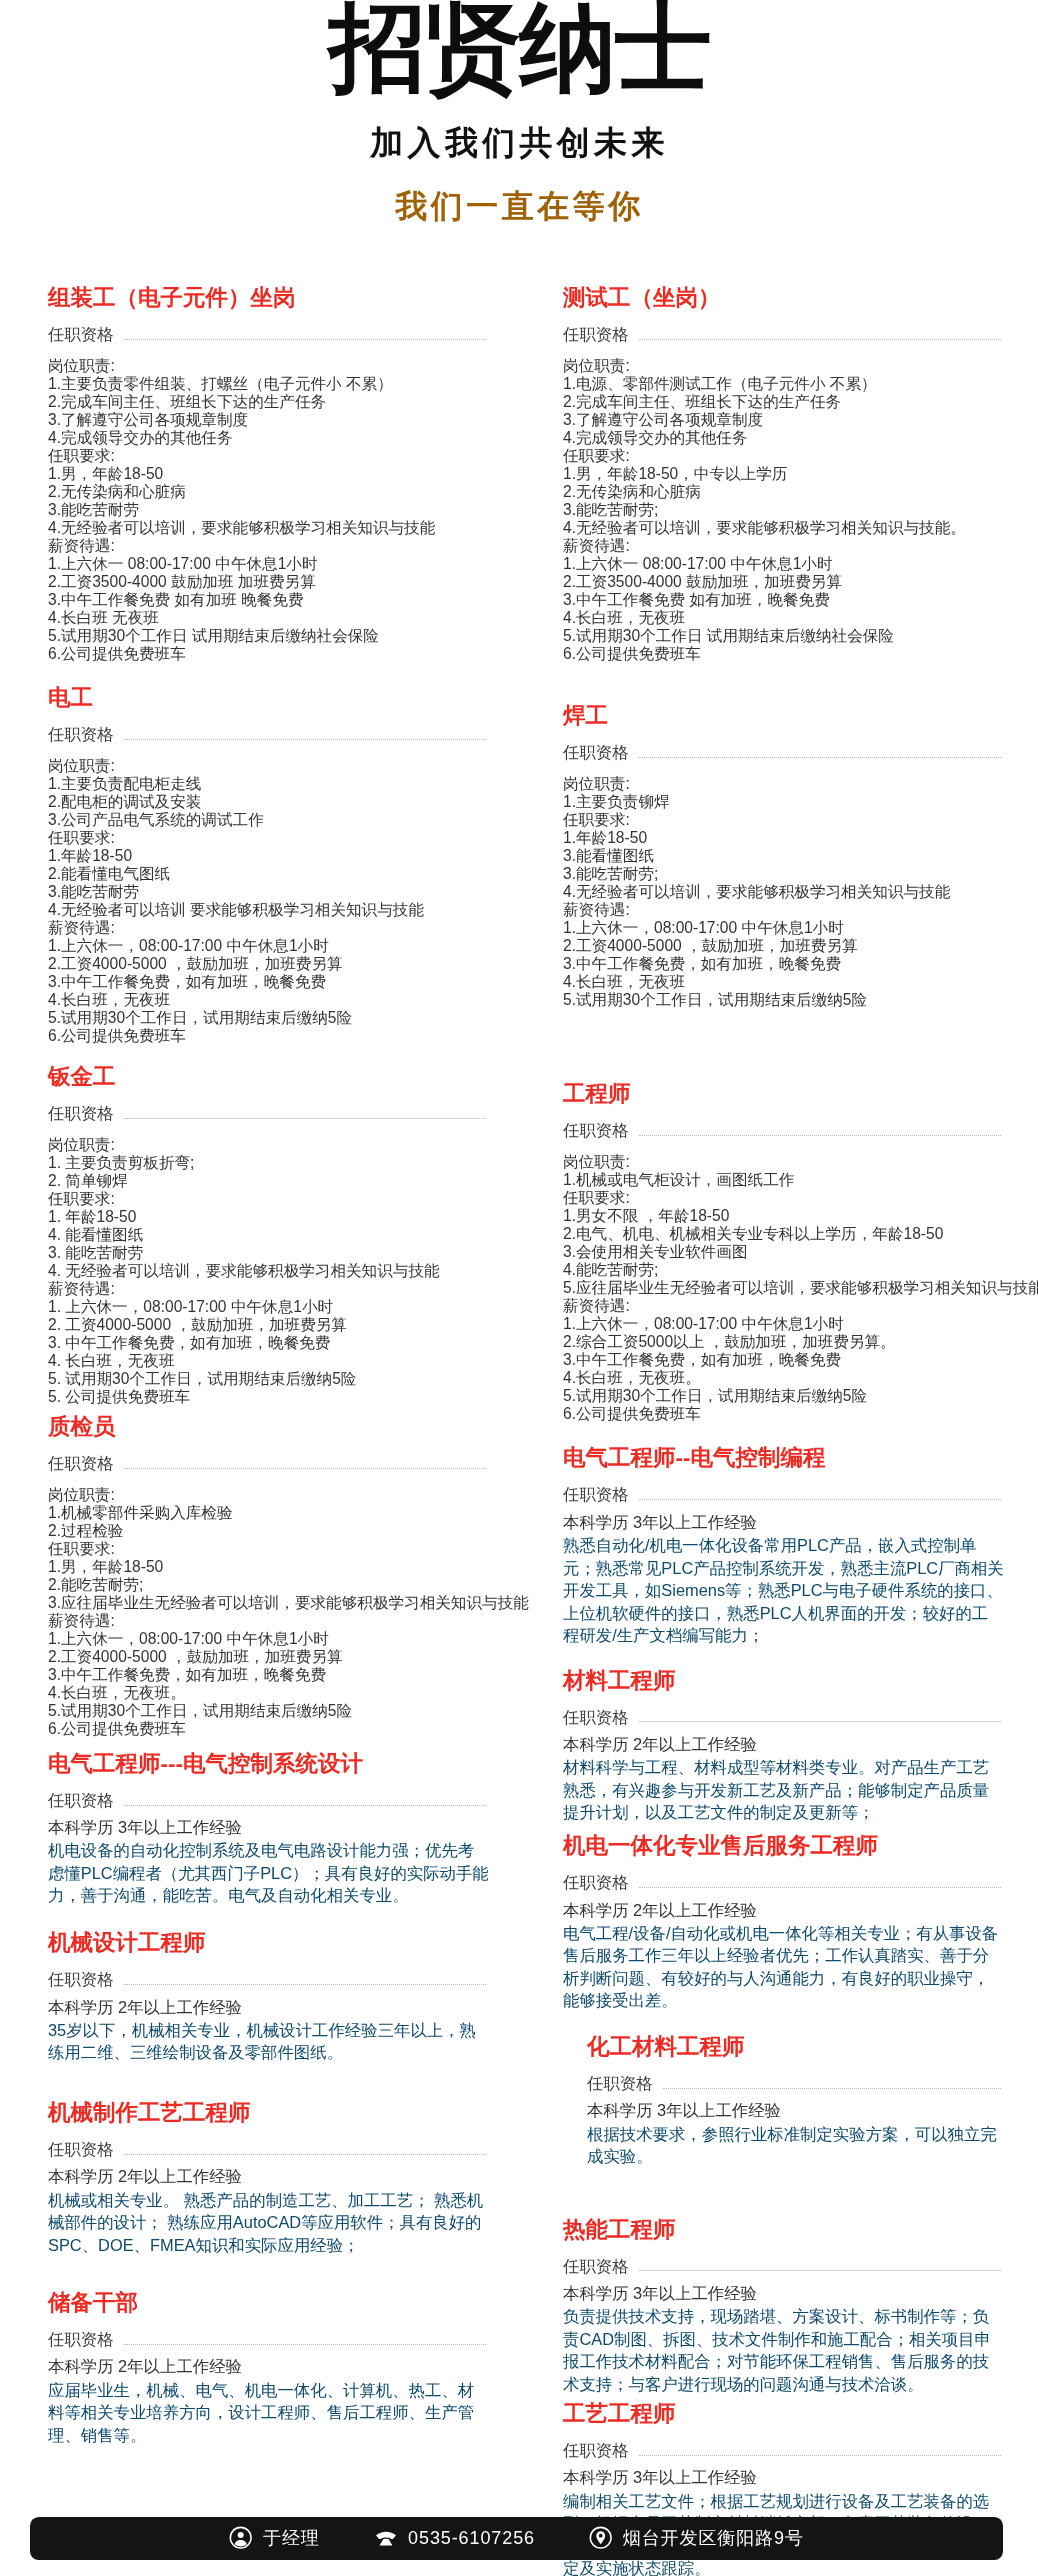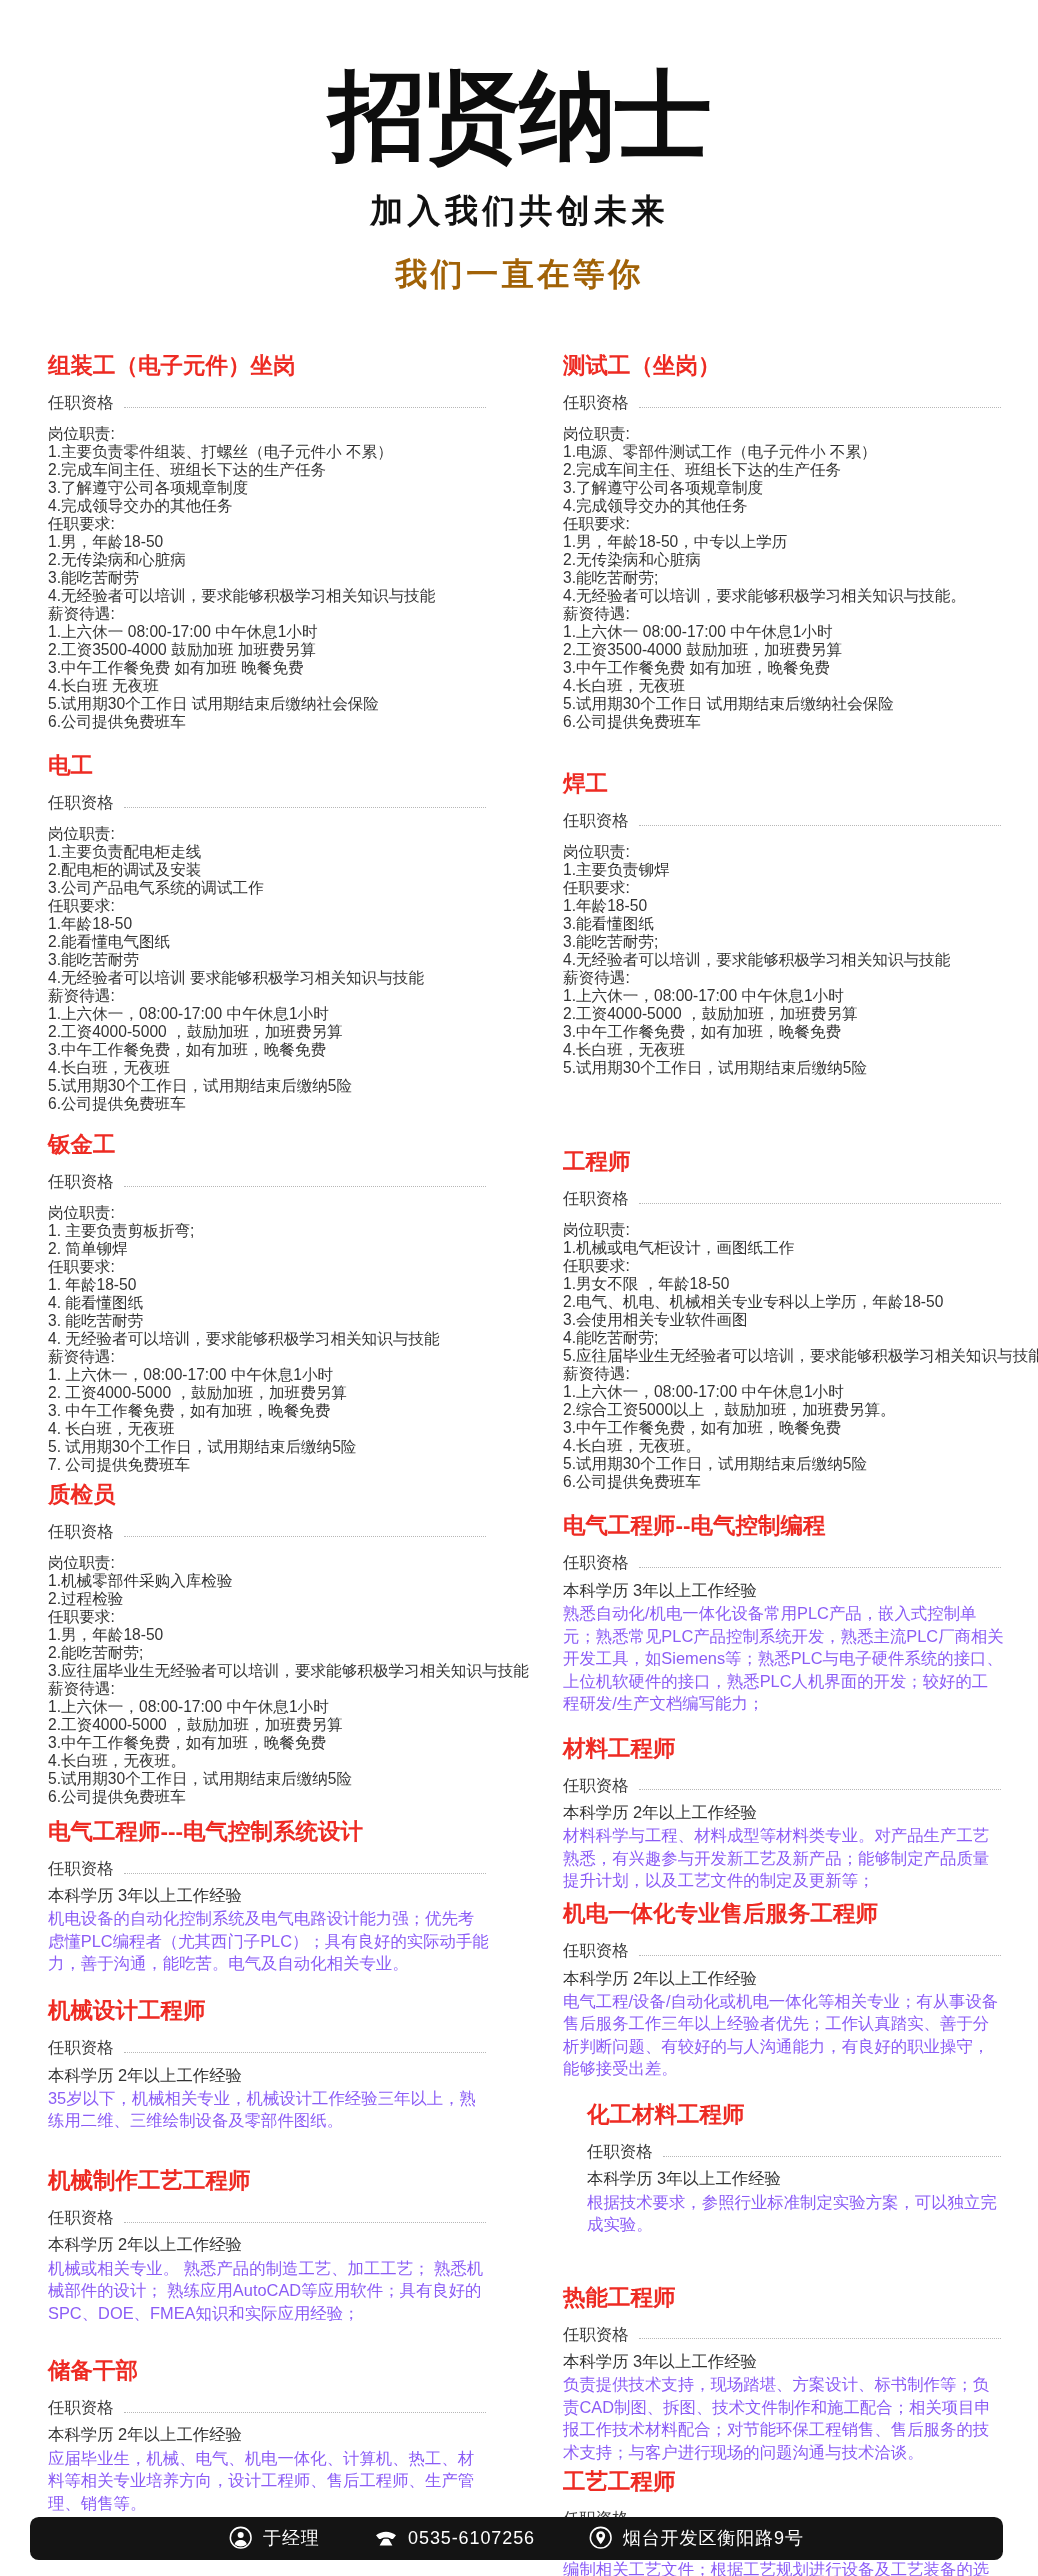--- a/index.html
+++ b/index.html
@@ -1,41 +1,41 @@
 <!DOCTYPE html>
 <html style="--accent: #ee2b23; --footer-bg: #141414;font-size:14px"><head>
 <meta charset="utf-8">
 <style>
   html,body{margin:0;padding:0;background:#ffffff;}
   body{font-family:"Liberation Sans","DejaVu Sans",sans-serif;color:#333;}
   .page{position:relative;width:1039px;height:2576px;margin:0 auto;background:#fff;overflow:hidden;}
 
   
-  .header{text-align:center;padding-top:68px;}
+  .header{text-align:center;}
   .main-title{
     font-family:"Liberation Serif","DejaVu Serif",serif;
     font-weight:700;font-size:97px;line-height:1.02;letter-spacing:-1.7px;
     color:#0d0d0d;margin:0;
   }
   .subtitle1{margin:22.5px 0 0;font-size:33px;font-weight:700;letter-spacing:4.3px;color:#111;}
   .subtitle2{margin:19px 0 0;font-size:32px;font-weight:700;letter-spacing:3.5px;color:#a16207;}
 
   
   .columns{display:flex;margin-top:55px;padding:0 35px 0 48px;gap:74px;align-items:flex-start;}
   .column{flex:0 0 441px;width:441px;}
 
   .job{margin-bottom:22.5px;}
   .job-title{color:var(--accent,#ee2b23);font-size:22.5px;font-weight:700;line-height:28px;margin:0 0 12px;}
   .qual-row{display:flex;align-items:flex-end;margin-bottom:12px;}
   .job.profile .qual-row{margin-bottom:5.2px;}
   .qual-label{font-size:16.4px;color:#3d3d3d;line-height:21px;}
   .dots{flex:1;border-bottom:1.7px dotted #b7b7b7;margin:0 3.5px 5.2px 10.4px;height:0.9px;}
   .lines p{margin:0;font-size:15.6px;line-height:18px;white-space:nowrap;color:#333;}
   .exp-line{margin:0;font-size:16.4px;line-height:23.4px;color:#333;}
-  .desc{margin:0;font-size:16.4px;line-height:22.5px;color:#8b5cf6;}
+  .desc{margin:0;font-size:16.4px;line-height:22.5px;color:#0c4a6e;}
 
   
   #col-left .job:nth-child(1){margin-bottom:21px;}
   #col-left .job:nth-child(2){margin-bottom:17.3px;}
   #col-left .job:nth-child(3){margin-bottom:7px;}
   #col-left .job:nth-child(4){margin-bottom:12px;}
   #col-left .job:nth-child(5){margin-bottom:22.5px;}
   #col-left .job:nth-child(6){margin-bottom:35px;}
   #col-left .job:nth-child(7){margin-bottom:33px;}
   #col-right .job:nth-child(1){margin-bottom:39px;}
@@ -134,21 +134,21 @@
             <p>1. 年龄18-50</p>
             <p>4. 能看懂图纸</p>
             <p>3. 能吃苦耐劳</p>
             <p>4. 无经验者可以培训，要求能够积极学习相关知识与技能</p>
             <p>薪资待遇:</p>
             <p>1. 上六休一，08:00-17:00  中午休息1小时</p>
             <p>2. 工资4000-5000 ，鼓励加班，加班费另算</p>
             <p>3. 中午工作餐免费，如有加班，晚餐免费</p>
             <p>4. 长白班，无夜班</p>
             <p>5. 试用期30个工作日，试用期结束后缴纳5险</p>
-            <p>7. 公司提供免费班车</p>
+            <p>5. 公司提供免费班车</p>
           </div>
         </section>
         <section class="job list">
           <h3 class="job-title">质检员</h3>
           <div class="qual-row">
             <span class="qual-label">任职资格</span>
             <span class="dots"></span>
           </div>
           <div class="lines">
             <p>岗位职责:</p>

